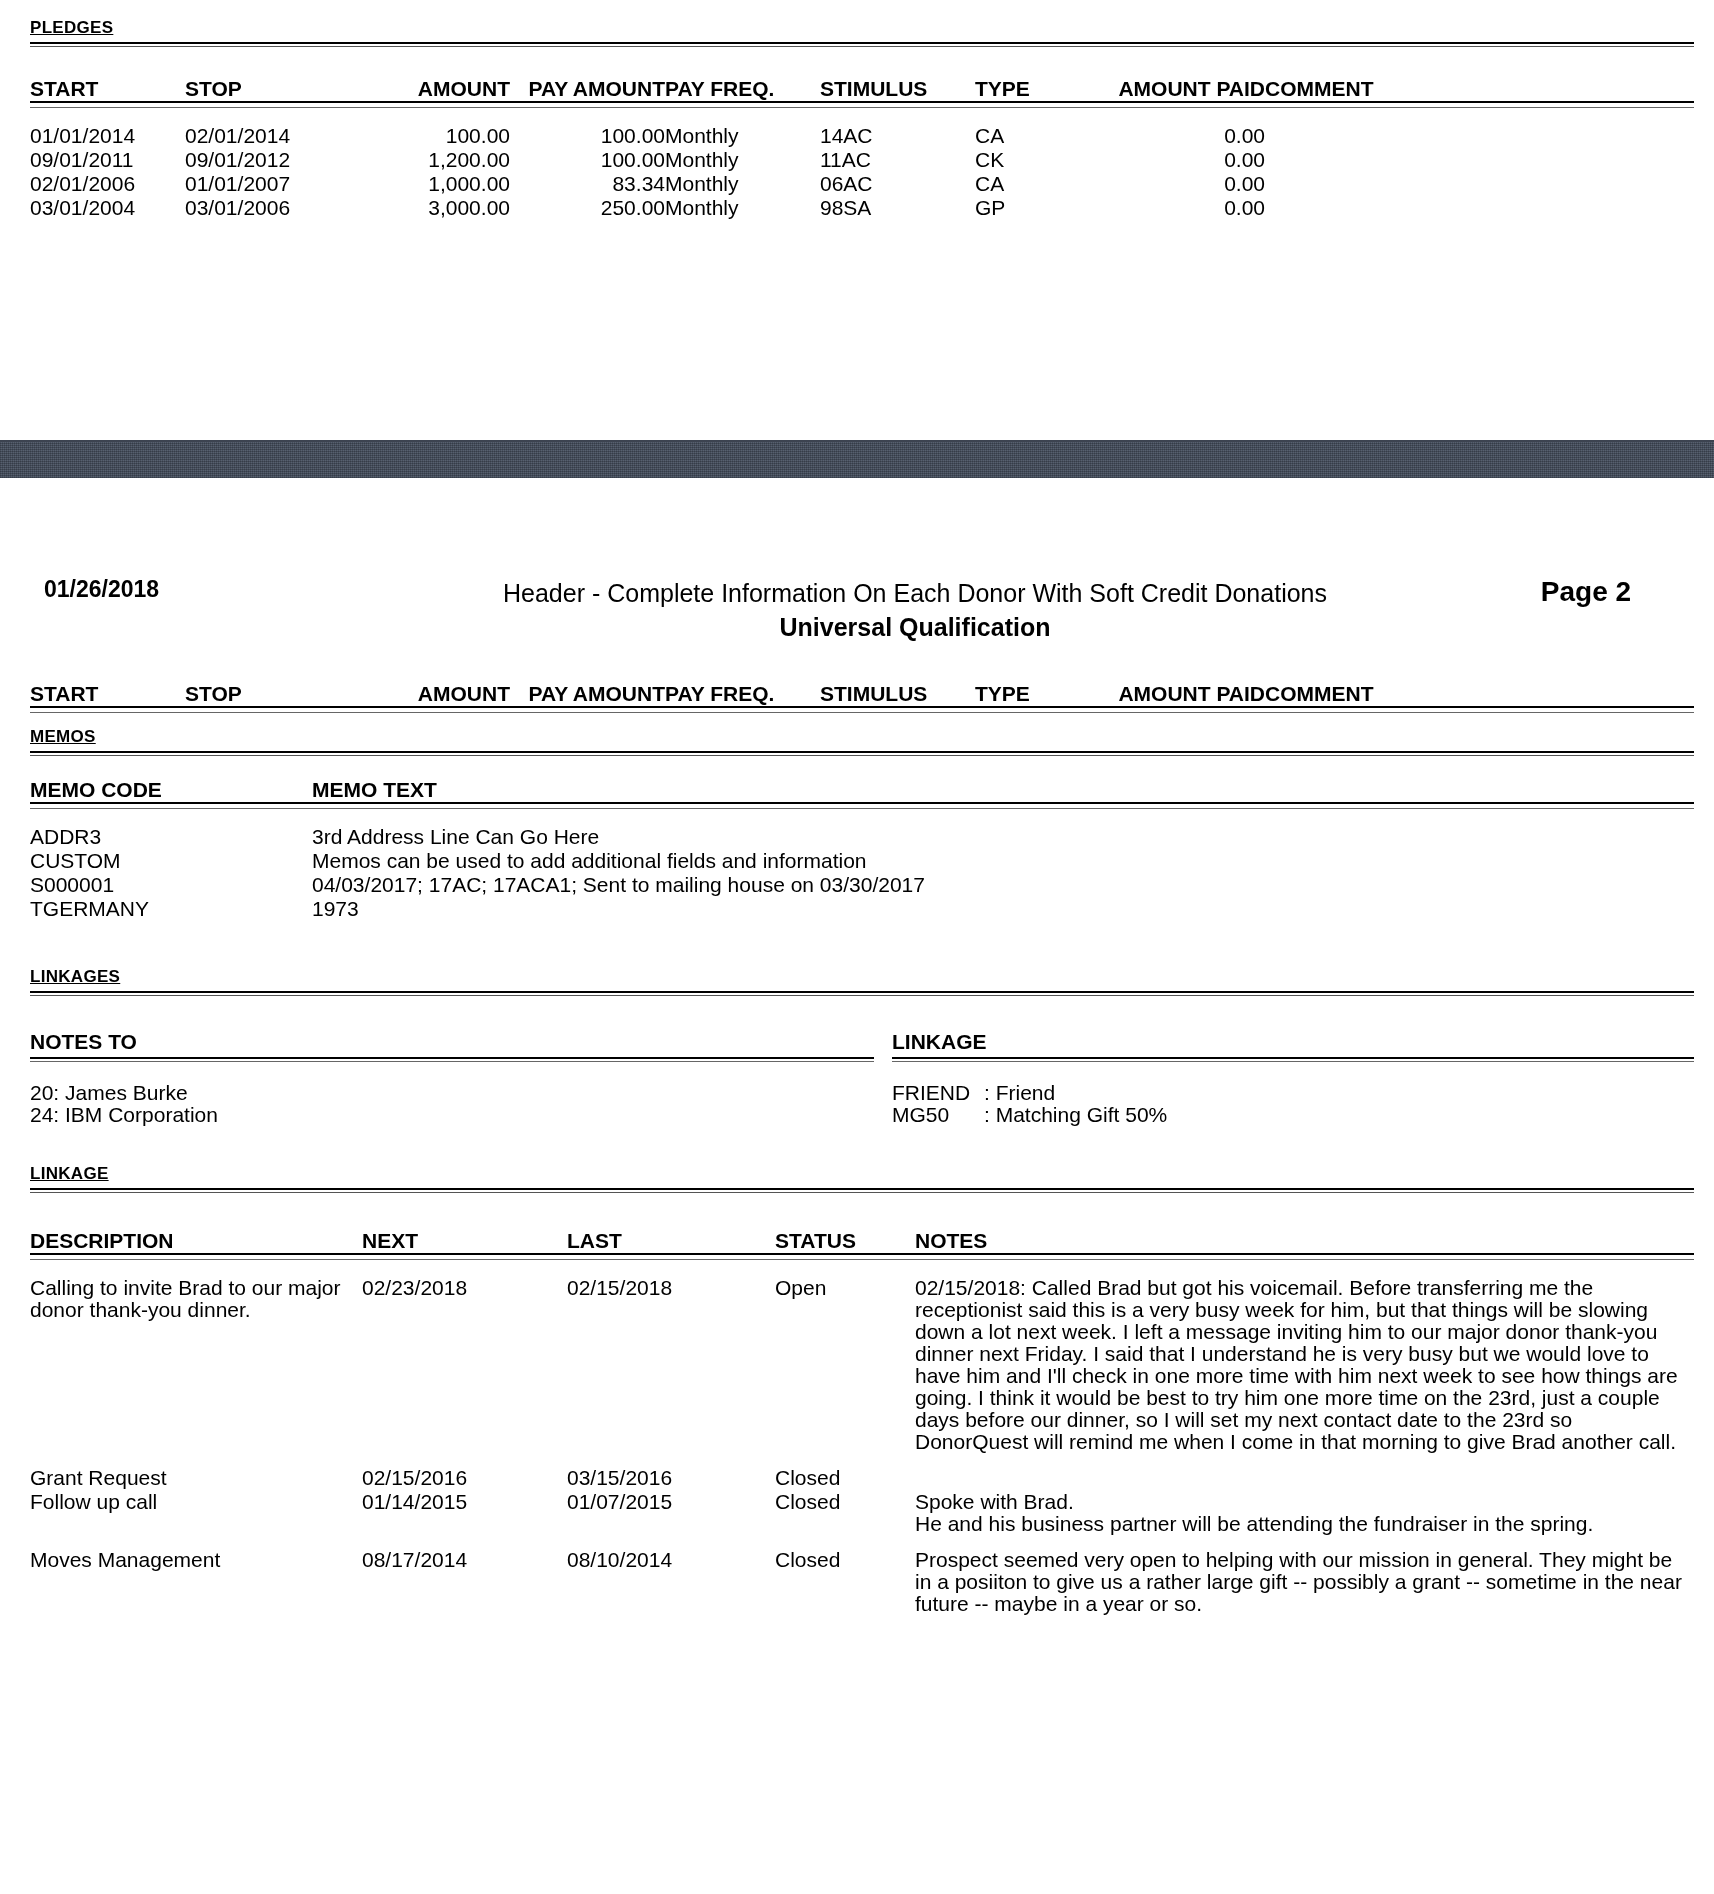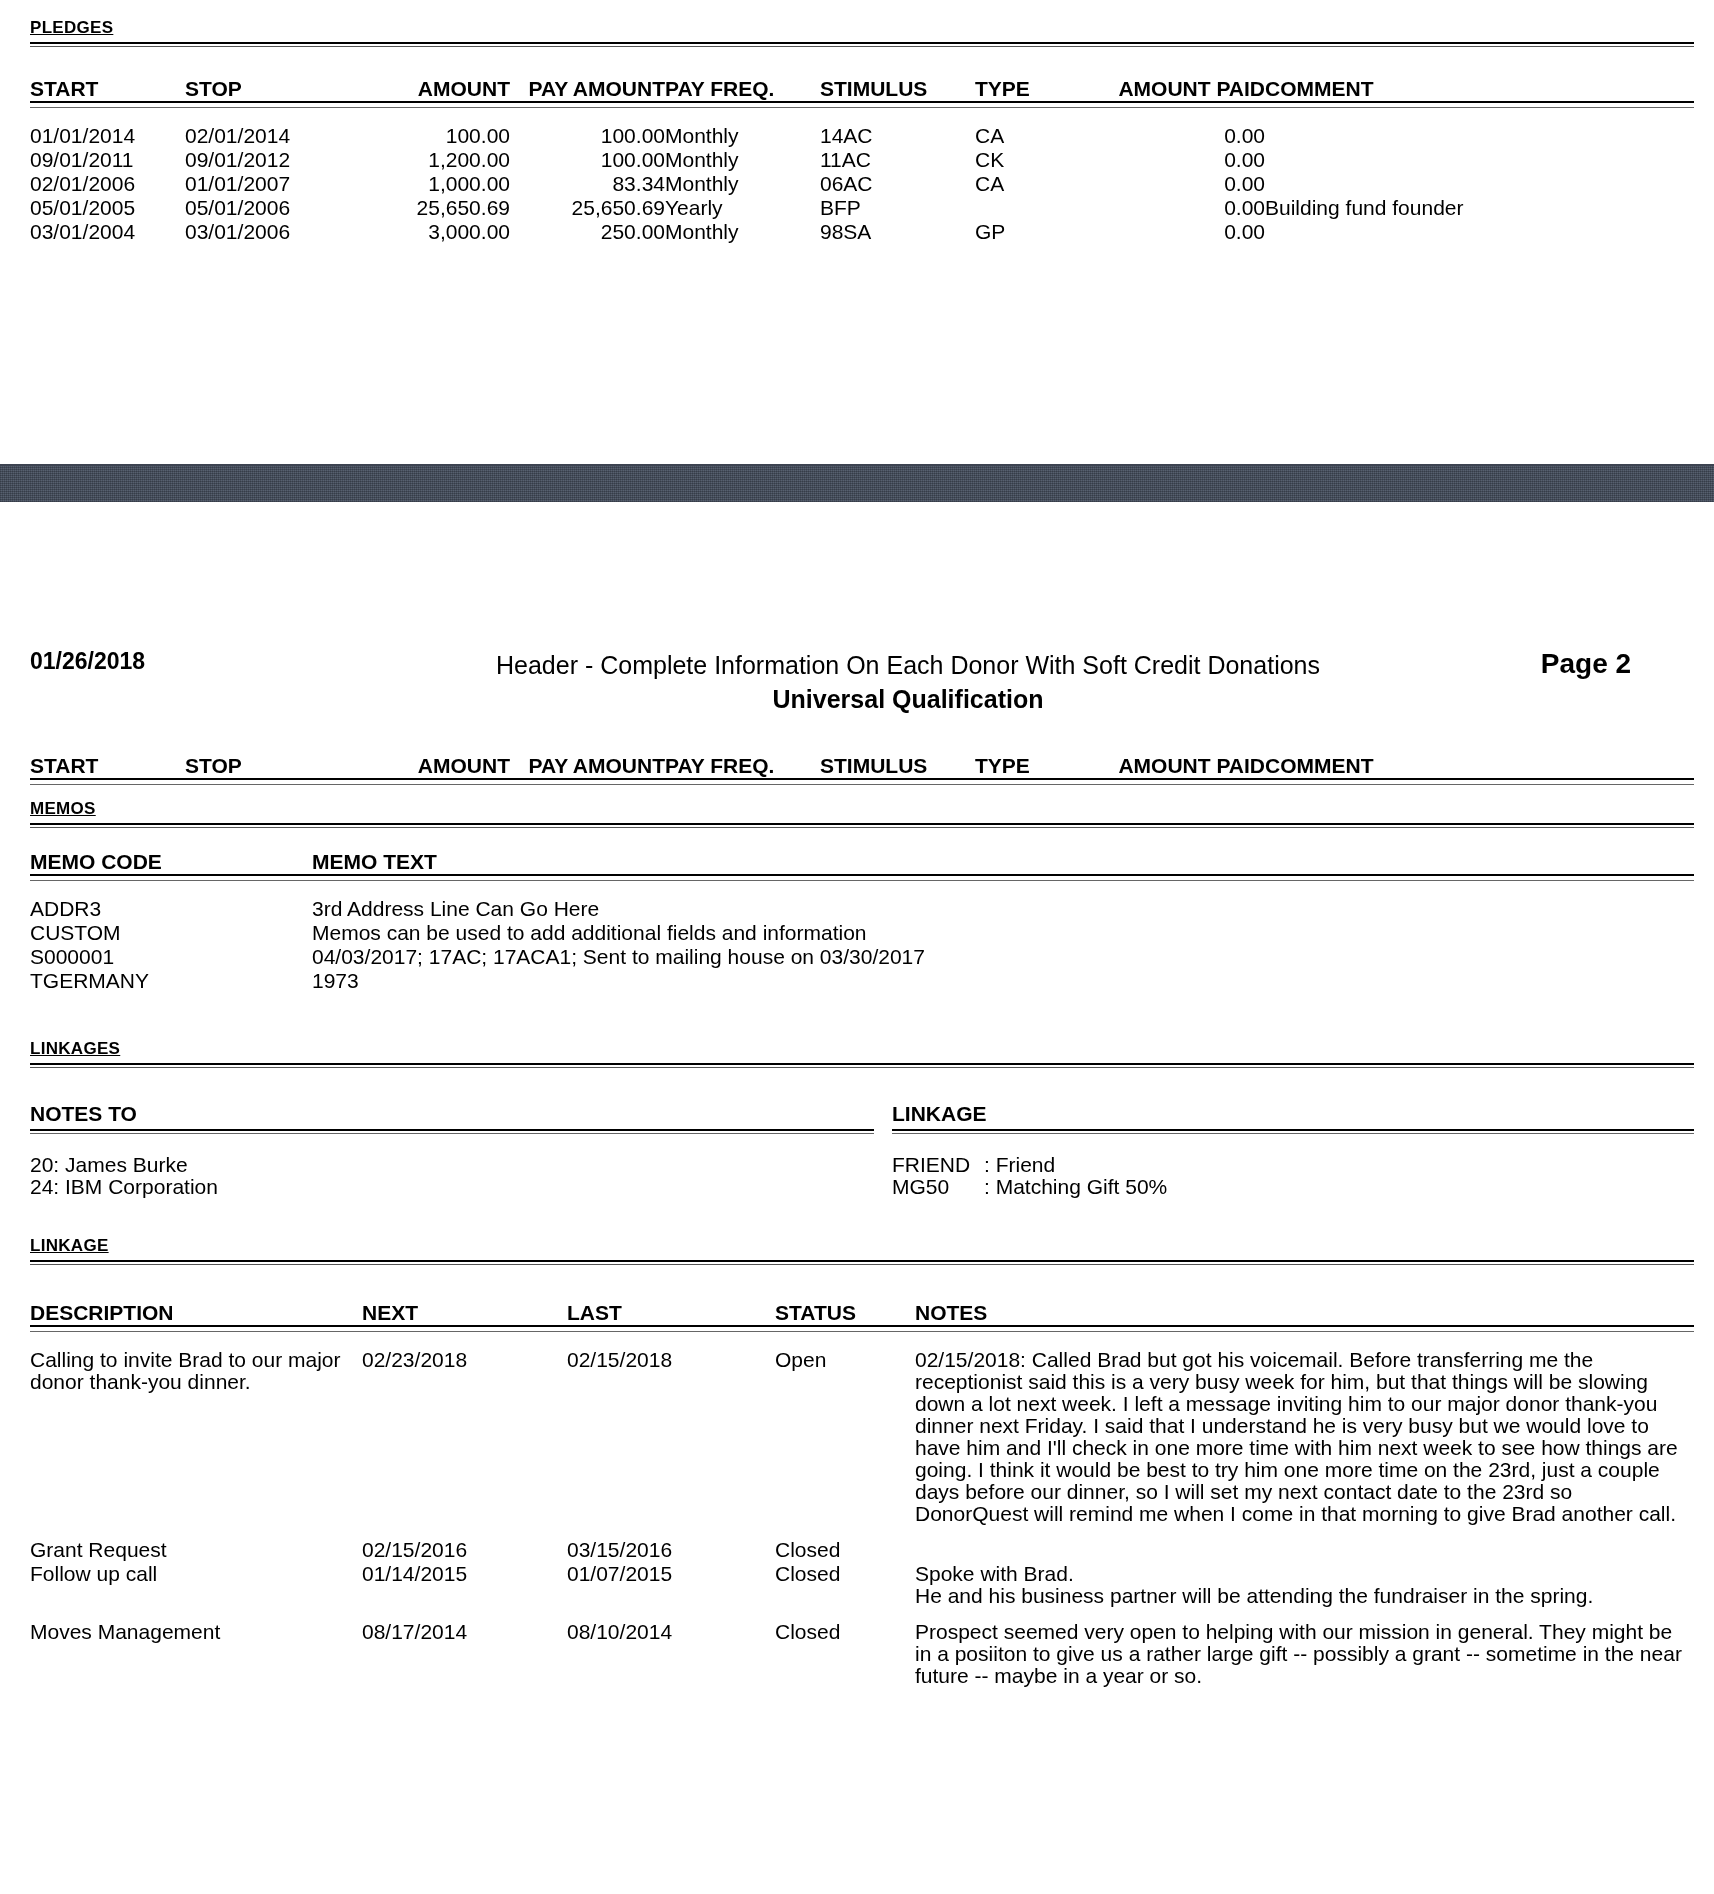--- a/index.html
+++ b/index.html
@@ -79,22 +79,21 @@
       repeating-linear-gradient(90deg, rgba(0,0,0,0.14) 0 1px, rgba(255,255,255,0.03) 1px 2px),
       #4a5464;
     border-top: 2px solid #3c4350;
     width: 100%;
   }
 
   
   .p2head {
     display: flex;
     align-items: flex-start;
-    padding: 0 28px 0 30px;
-    margin-top: 48px;
+    padding: 0 28px 0 44px;
   }
   .p2head .date {
     font-size: 23px;
     font-weight: bold;
     width: 300px;
     flex: 0 0 300px;
   }
   .p2head .titles {
     flex: 1 1 auto;
     text-align: center;
@@ -231,31 +230,20 @@
             <tr>
               <td>02/01/2006</td>
               <td>01/01/2007</td>
               <td class="r">1,000.00</td>
               <td class="r">83.34</td>
               <td>Monthly</td>
               <td>06AC</td>
               <td>CA</td>
               <td class="r">0.00</td>
               <td></td>
-            </tr>
-            <tr>
-              <td>05/01/2005</td>
-              <td>05/01/2006</td>
-              <td class="r">25,650.69</td>
-              <td class="r">25,650.69</td>
-              <td>Yearly</td>
-              <td>BFP</td>
-              <td></td>
-              <td class="r">0.00</td>
-              <td>Building fund founder</td>
             </tr>
             <tr>
               <td>03/01/2004</td>
               <td>03/01/2006</td>
               <td class="r">3,000.00</td>
               <td class="r">250.00</td>
               <td>Monthly</td>
               <td>98SA</td>
               <td>GP</td>
               <td class="r">0.00</td>

